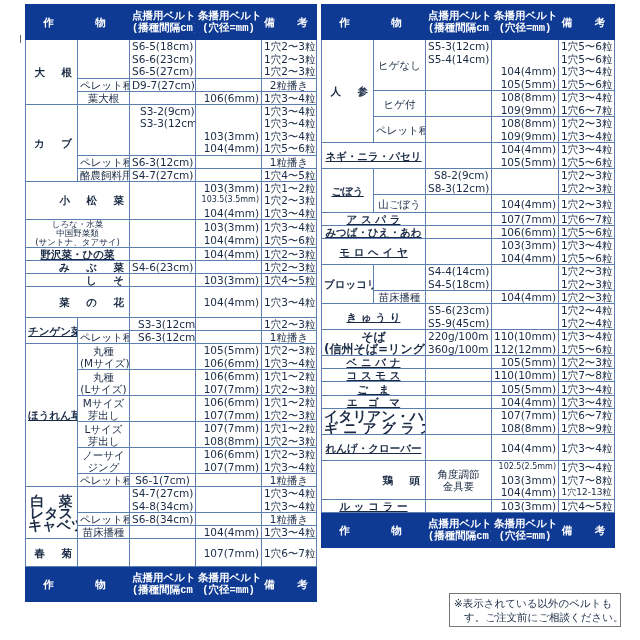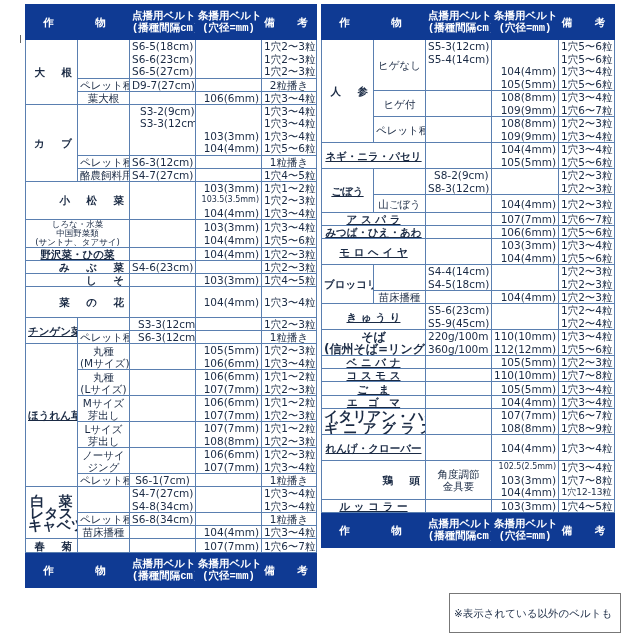--- a/index.html
+++ b/index.html
@@ -14,21 +14,21 @@
   .th-big { font-size:16px; letter-spacing:6px; }
   .th-small { font-size:10px; line-height:11px; font-weight:bold;font-family:Liberation Mono, monospace; }
   .c { text-align:center; }
   .r { text-align:right; }
   .small { font-size:8px; }
   .tiny { font-size:7.5px; }
   .crop { font-size:11px; font-weight:bold; text-align:right; letter-spacing:3px; }
   .cropn { font-size:10px; font-weight:bold; text-align:center;text-decoration:underline; }
   .lines div { height:12.5px; line-height:12.5px; }
   .note { position:absolute; left:449px; top:593px; width:162px; border:1px solid #777;
-          font-size:10.5px; line-height:14px; padding:12px 4px; color:#1a2a44; background:#fff; }
+          font-size:10.5px; line-height:14px; padding:2px 4px; color:#1a2a44; background:#fff; }
   .note div { white-space:nowrap; }
   .tick { position:absolute; left:20px; top:35px; width:1px; height:8px; background:#666; }
 </style>
 </head>
 <body>
 
 <div class="tick"></div>
 
 <table id="left" class="tbl">
   <colgroup>
@@ -291,21 +291,21 @@
     <td>S6-8(34cm)</td>
         <td></td>
     <td class="c">1粒播き</td>
   </tr>
   <tr style="height:13px">
     <td class="c">苗床播種</td>
         <td></td>
     <td class="r">104(4mm)</td>
     <td class="c">1穴3〜4粒</td>
   </tr>
-  <tr style="height:14px">
+  <tr style="height:28px">
     <td class="crop">春　菊</td>
         <td></td>
         <td></td>
     <td class="r">107(7mm)</td>
     <td class="c">1穴6〜7粒</td>
   </tr>
   <tr>
     <th class="th-big">作</th>
     <th class="th-big">物</th>
     <th class="th-small">
@@ -575,13 +575,14 @@
           <div>条播用ベルト</div>
           <div>(穴径=mm)</div>
         </th>
     <th class="th-big">備　考</th>
   </tr>
 </tbody>
   </table>
 
 <div class="note">
   <div>※表示されている以外のベルトも</div>
+  <div style="padding-left:10px">す。ご注文前にご相談ください。</div>
 </div>
 
 </body></html>

